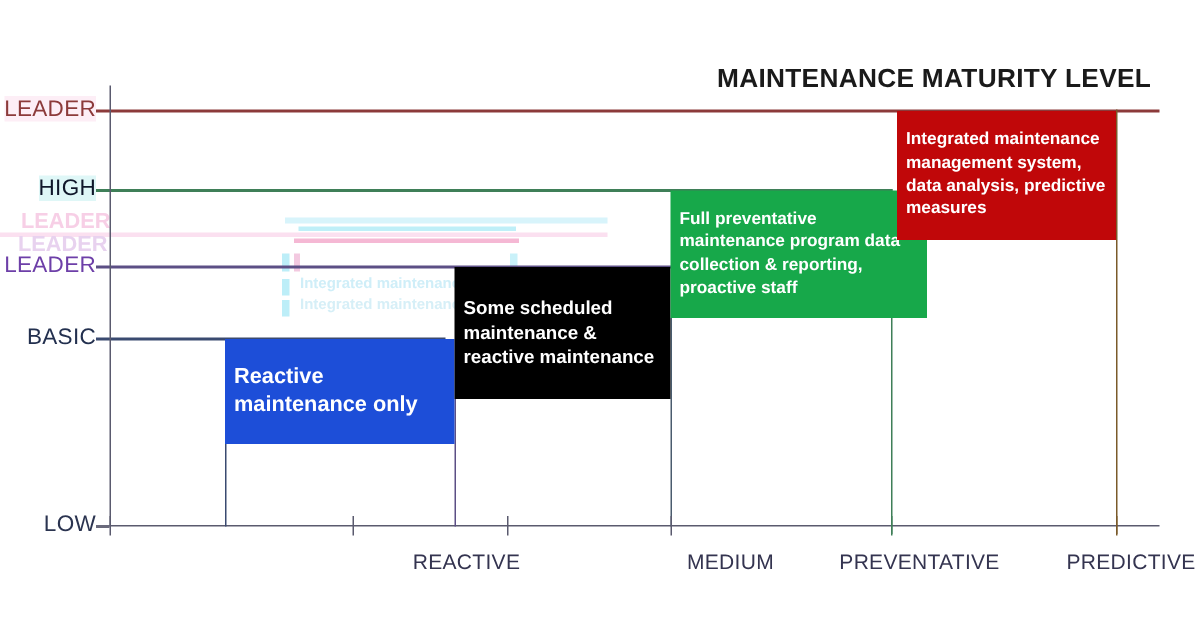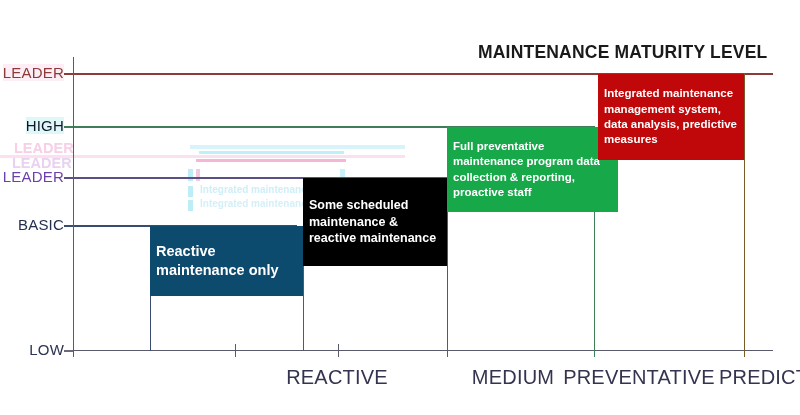--- a/index.html
+++ b/index.html
@@ -71,26 +71,25 @@
   
   .x-tick {
     position: absolute;
     top: 344px;
     width: 1.3px;
     height: 13px;
   }
   .x-label {
     position: absolute;
     top: 366px;
-    font-size: 20px;
+    font-size: 14px;
     color: #343450;
     white-space: nowrap;
     letter-spacing: 0.2px;
     transform: translateX(-50%);
-    margin-left: 26px;
   }
 
   
   .v-line {
     position: absolute;
     width: 1.3px;
   }
 
   
   .stage-box {
@@ -177,21 +176,21 @@
   <div class="x-tick" style="left:338px; background:#5a5a6e;"></div>
   <div class="x-tick" style="left:447px; background:#5a5a6e;"></div>
   <div class="x-tick" style="left:594px; background:#3f7f58;"></div>
   <div class="x-tick" style="left:744px; background:#7a5a2a;"></div>
 
   <div class="x-label" style="left:311px;">REACTIVE</div>
   <div class="x-label" style="left:487px;">MEDIUM</div>
   <div class="x-label" style="left:613px;">PREVENTATIVE</div>
   <div class="x-label" style="left:754px;">PREDICTIVE</div>
 
-  <div class="stage-box" style="left:150px; top:226px; width:153px; height:70px; background:#0c4a6e; font-size:14.5px;">Reactive maintenance only</div>
+  <div class="stage-box" style="left:150px; top:226px; width:153px; height:70px; background:#1d4ed8; font-size:14.5px;">Reactive maintenance only</div>
 
   <div class="stage-box" style="left:303px; top:178px; width:144px; height:88px; background:#000000; font-size:12.5px;">Some scheduled maintenance &amp; reactive maintenance</div>
 
   <div class="stage-box" style="left:447px; top:127px; width:171px; height:85px; background:#17a84a; font-size:11.5px;">Full preventative maintenance program data collection &amp; reporting, proactive staff</div>
 
   <div class="stage-box" style="left:598px; top:74px; width:146px; height:86px; background:#c00709; font-size:11.5px;">Integrated maintenance management system, data analysis, predictive measures</div>
 
 </div>
 
 </body></html>

